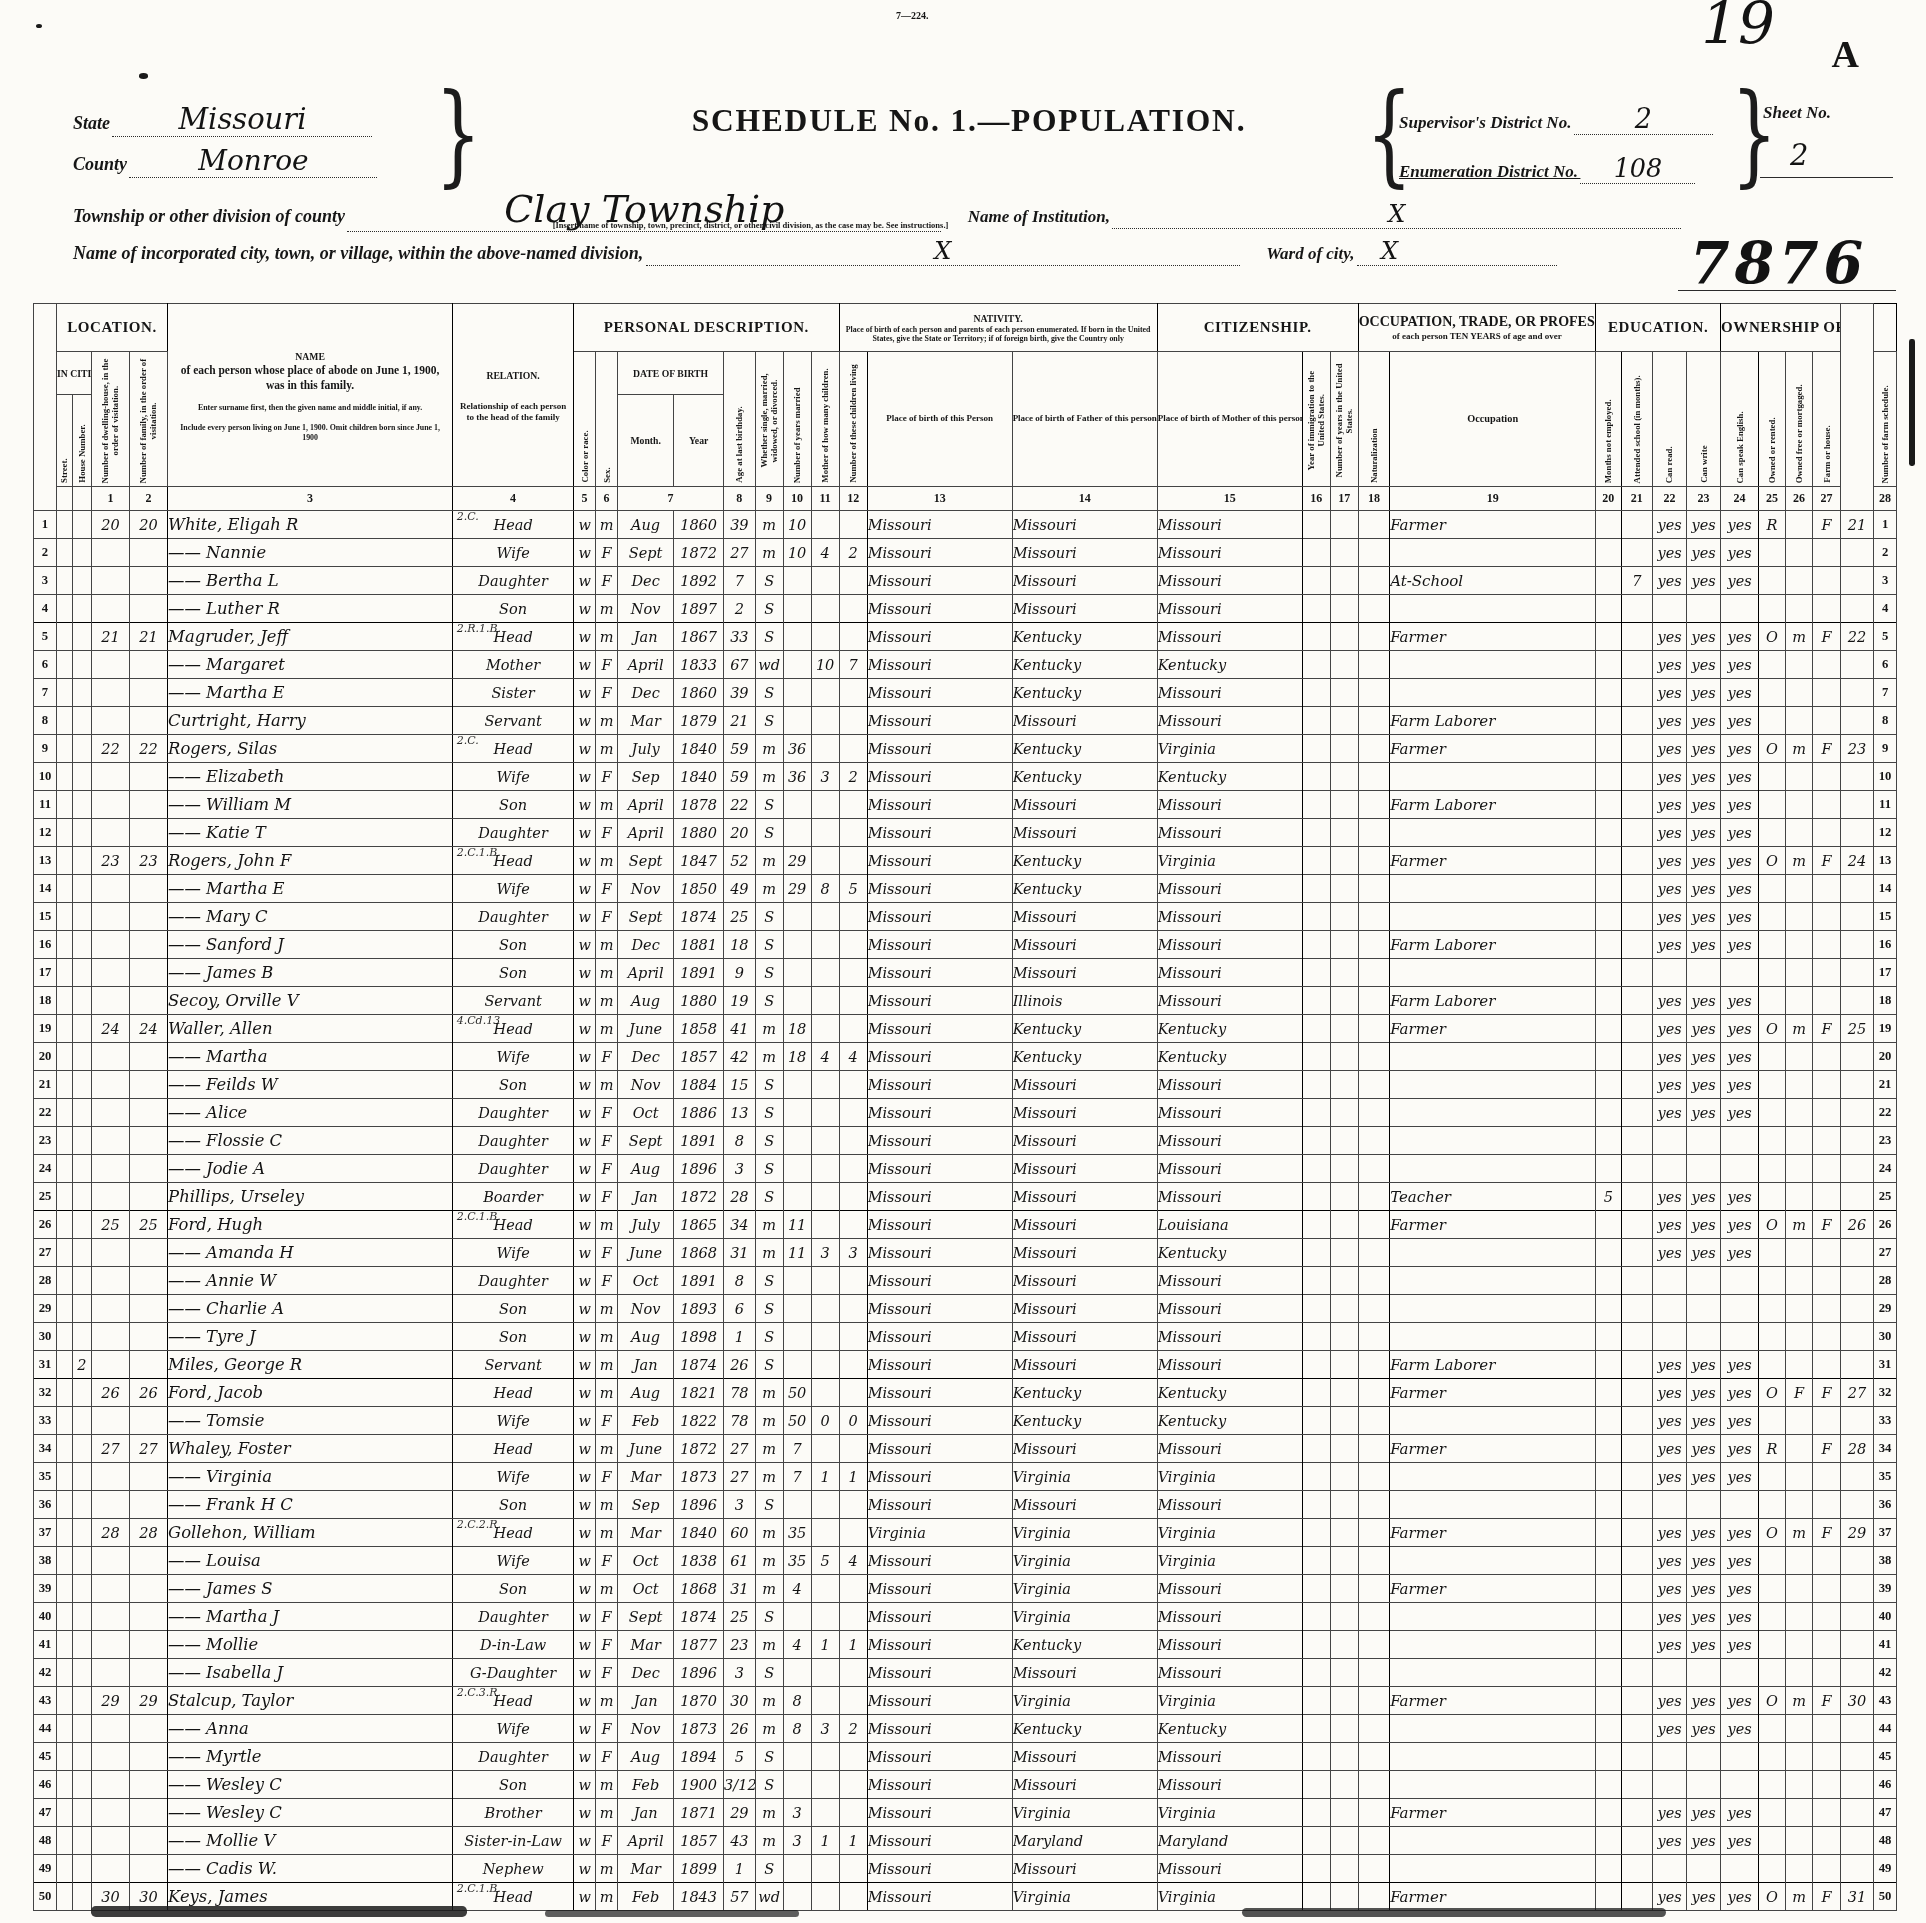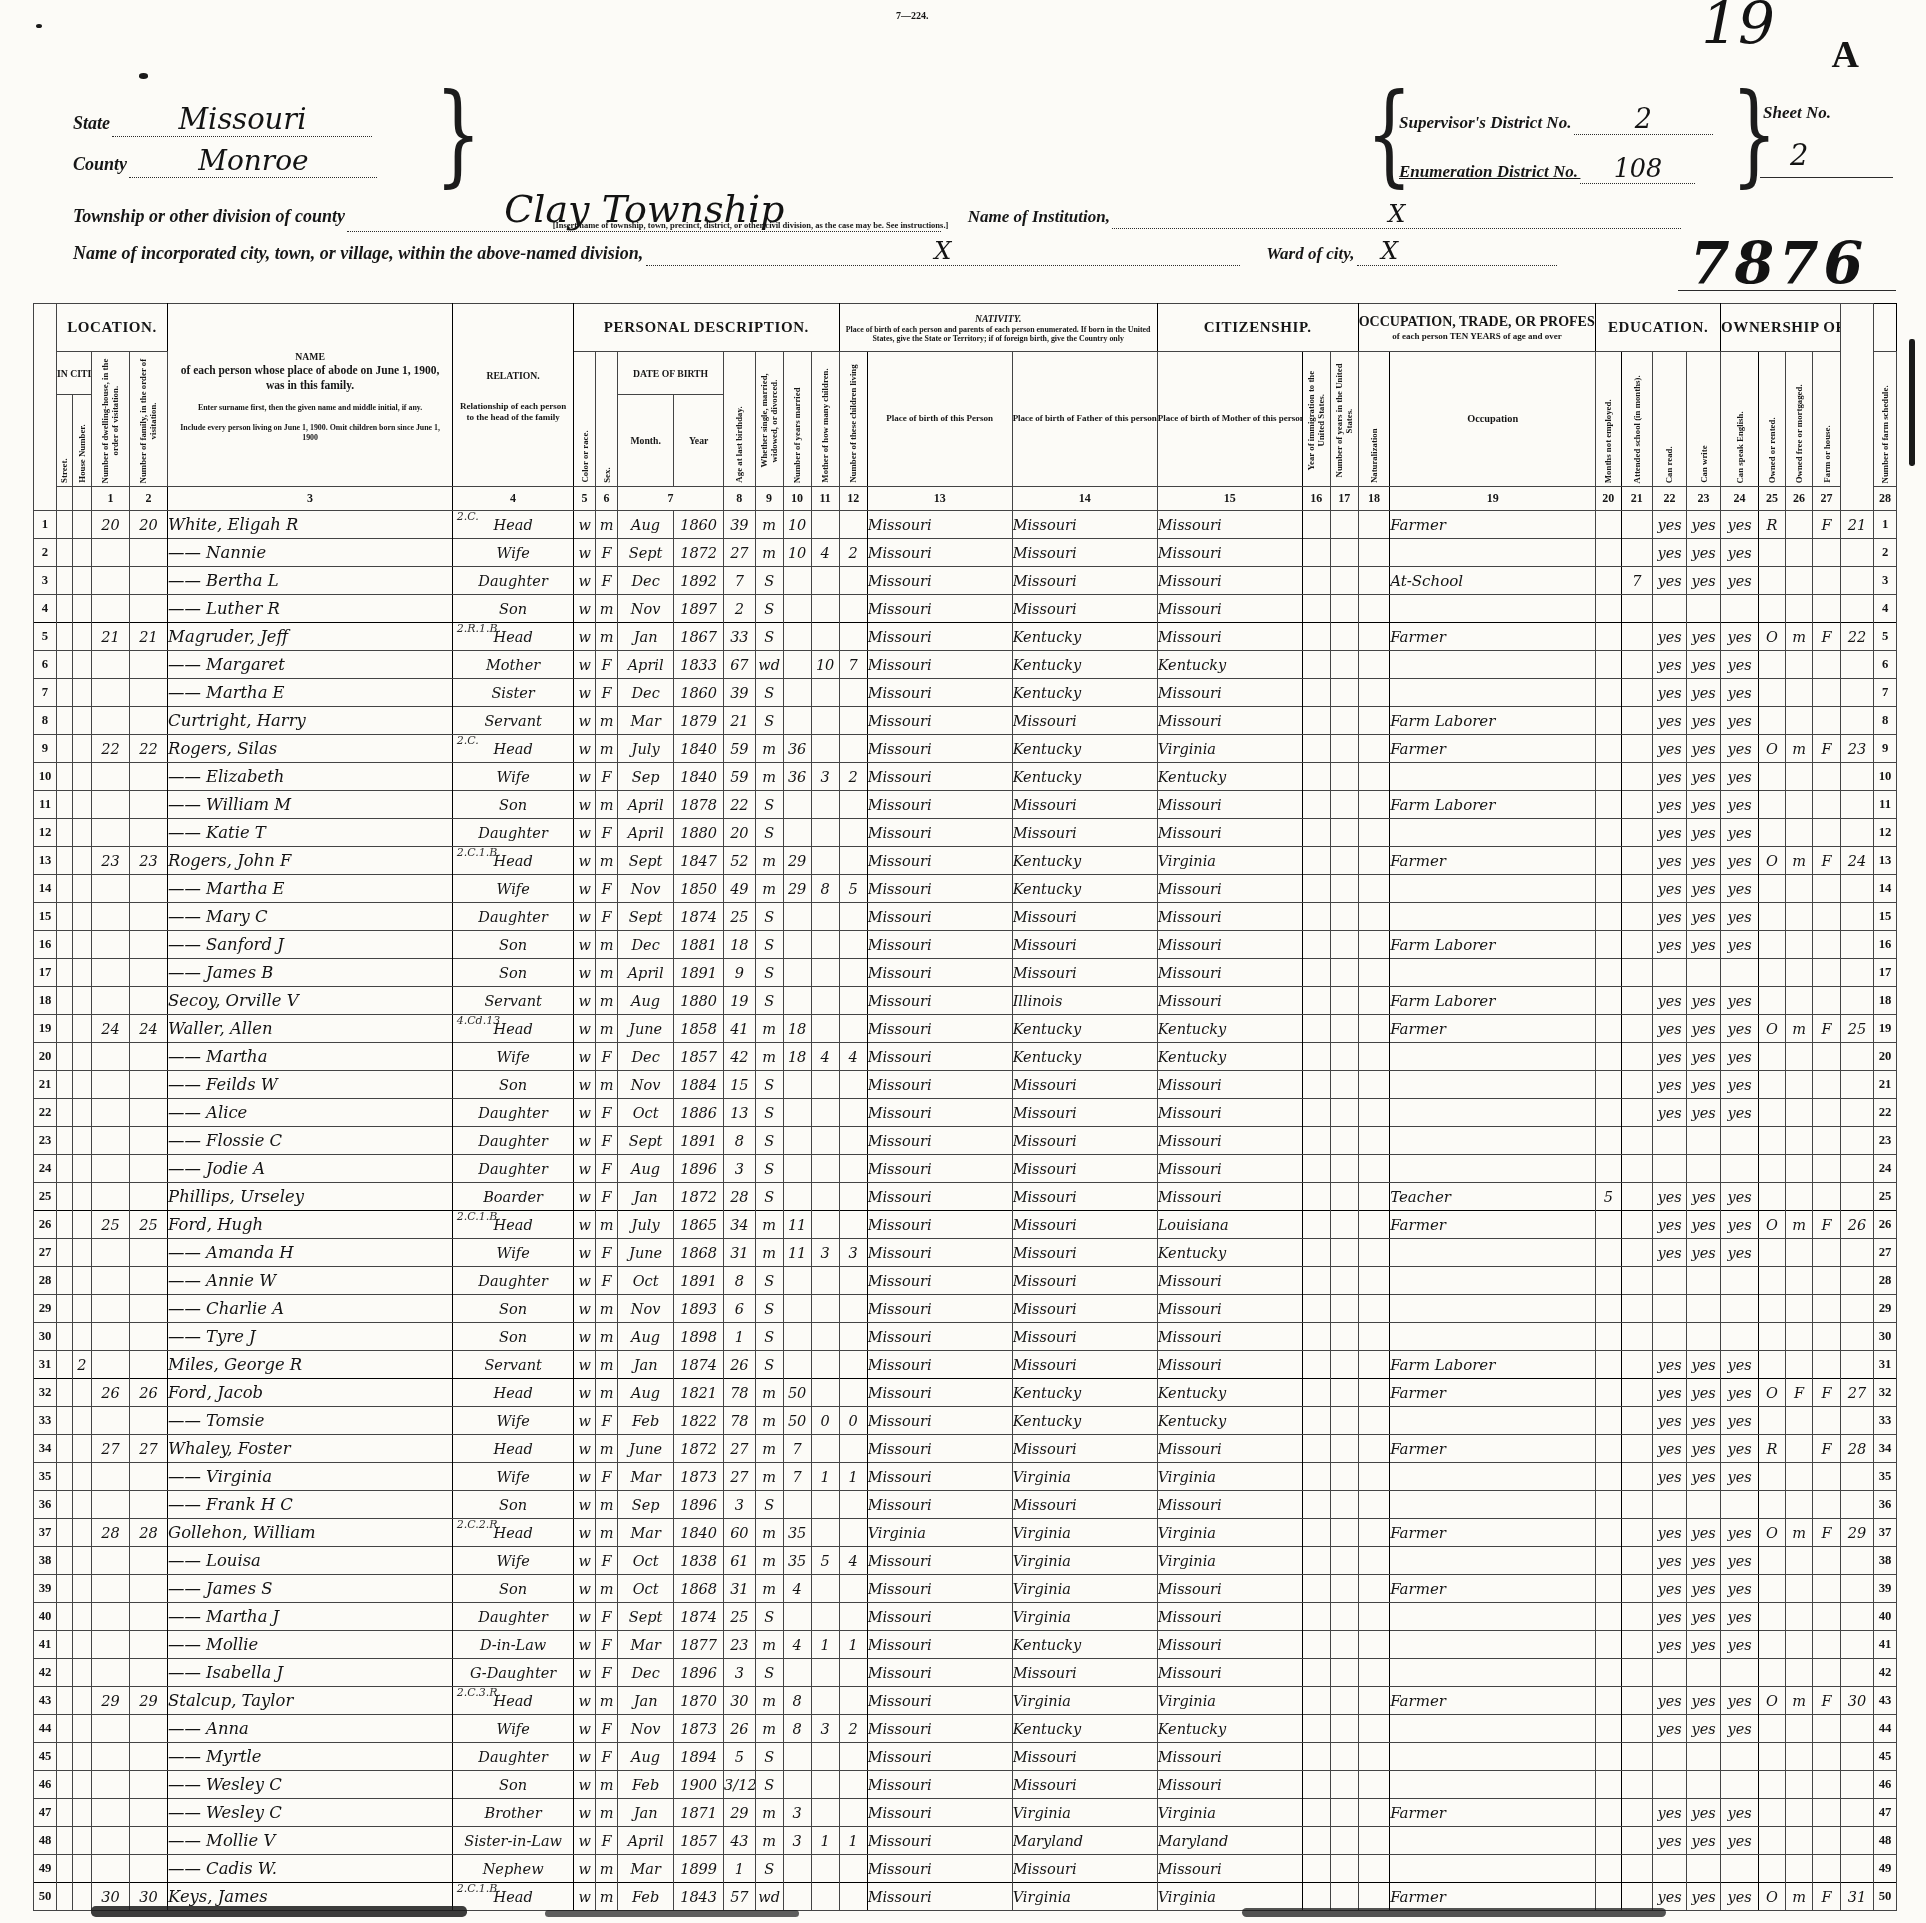--- a/index.html
+++ b/index.html
@@ -55,20 +55,21 @@
   <div class="abs" style="left:73px;top:102px;">
     <span class="printed-it" style="font-size:18px;font-weight:bold;">State</span>
     <span class="dotline" style="width:260px;text-align:center;"><span class="hw" style="font-size:29px;">Missouri</span></span>
   </div>
   <div class="abs" style="left:73px;top:144px;">
     <span class="printed-it" style="font-size:18px;font-weight:bold;">County</span>
     <span class="dotline" style="width:248px;text-align:center;"><span class="hw" style="font-size:28px;">Monroe</span></span>
   </div>
   <div class="abs brace" style="left:435px;top:91px;font-size:73px;transform:scaleY(1.5);">}</div>
 
+  <div class="abs schedule" style="left:545px;top:103px;width:848px;text-align:center;">SCHEDULE No. 1.—POPULATION.</div>
 
   <div class="abs brace" style="left:1366px;top:91px;font-size:73px;transform:scaleY(1.5);">{</div>
   <div class="abs" style="left:1399px;top:103px;">
     <span class="printed-it" style="font-size:17px;font-weight:bold;">Supervisor's District No.</span>
     <span class="dotline" style="width:139px;text-align:center;"><span class="hw" style="font-size:27px;">2</span></span>
   </div>
   <div class="abs" style="left:1399px;top:153px;text-decoration:underline;">
     <span class="printed-it" style="font-size:17px;font-weight:bold;">Enumeration District No.</span>
     <span class="dotline" style="width:115px;text-align:center;"><span class="hw" style="font-size:25.4px;">108</span></span>
   </div>
@@ -140,21 +141,21 @@
           <div class="gdesc" style="font-size:11.5px;">of each person whose place of abode on June 1, 1900, was in this family.</div>
           <div class="gdesc2" style="margin-top:8.5px;">Enter surname first, then the given name and middle initial, if any.</div>
           <div class="gdesc2" style="margin-top:8.5px;">Include every person living on June 1, 1900.  Omit children born since June 1, 1900</div>
         </th>
         <th rowspan="3" class="br3">
           <div class="gt" style="height:auto;padding-top:4.8px;">RELATION.</div>
           <div class="gdesc" style="margin-top:18px;">Relationship of each person to the head of the family</div>
         </th>
         <th colspan="8" class="gt br3">PERSONAL DESCRIPTION.</th>
         <th colspan="3" class="br3">
-          <div class="gt" style="height:auto;padding-top:2.4px;font-style:italic;">NATIVITY.</div>
+          <div class="gt" style="height:auto;padding-top:2.4px;">NATIVITY.</div>
           <div class="gdesc2">Place of birth of each person and parents of each person enumerated.  If born in the United States, give the State or Territory; if of foreign birth, give the Country only</div>
         </th>
         <th colspan="3" class="gt br3">CITIZENSHIP.</th>
         <th colspan="2" class="br3">
           <div class="gt" style="height:auto;padding-top:2.4px;font-size:14px;">OCCUPATION, TRADE, OR PROFESSION</div>
           <div class="gdesc">of each person TEN YEARS of age and over</div>
         </th>
         <th colspan="4" class="gt br3">EDUCATION.</th>
         <th colspan="4" class="gt">OWNERSHIP OF HOME.</th>
         <th rowspan="4"></th>

